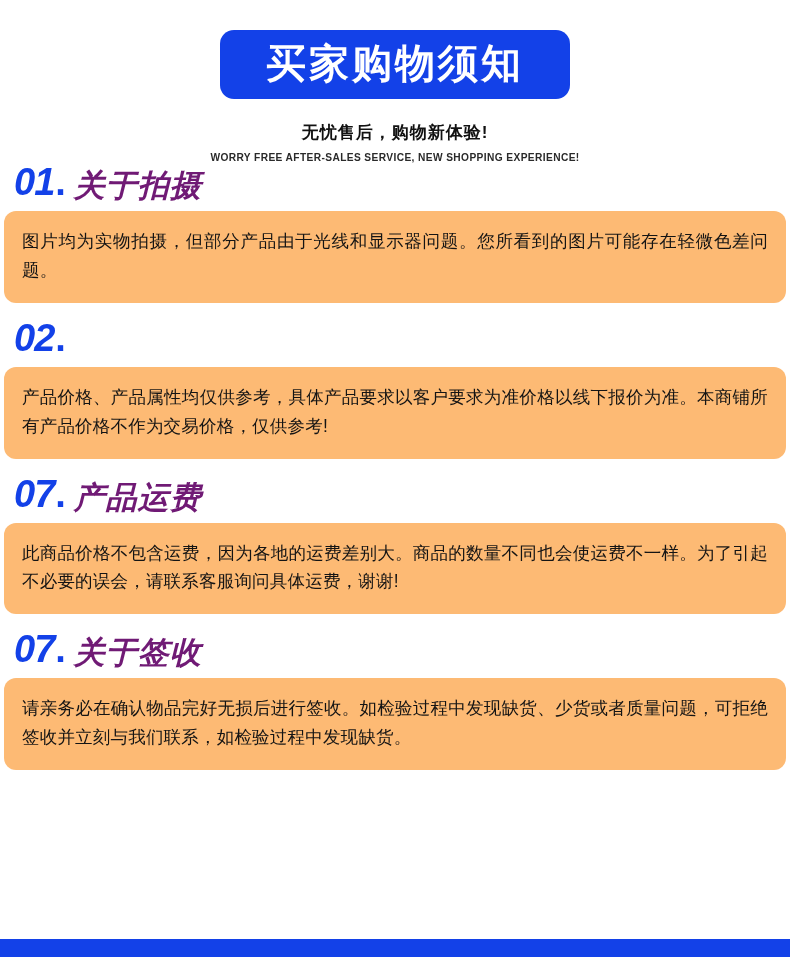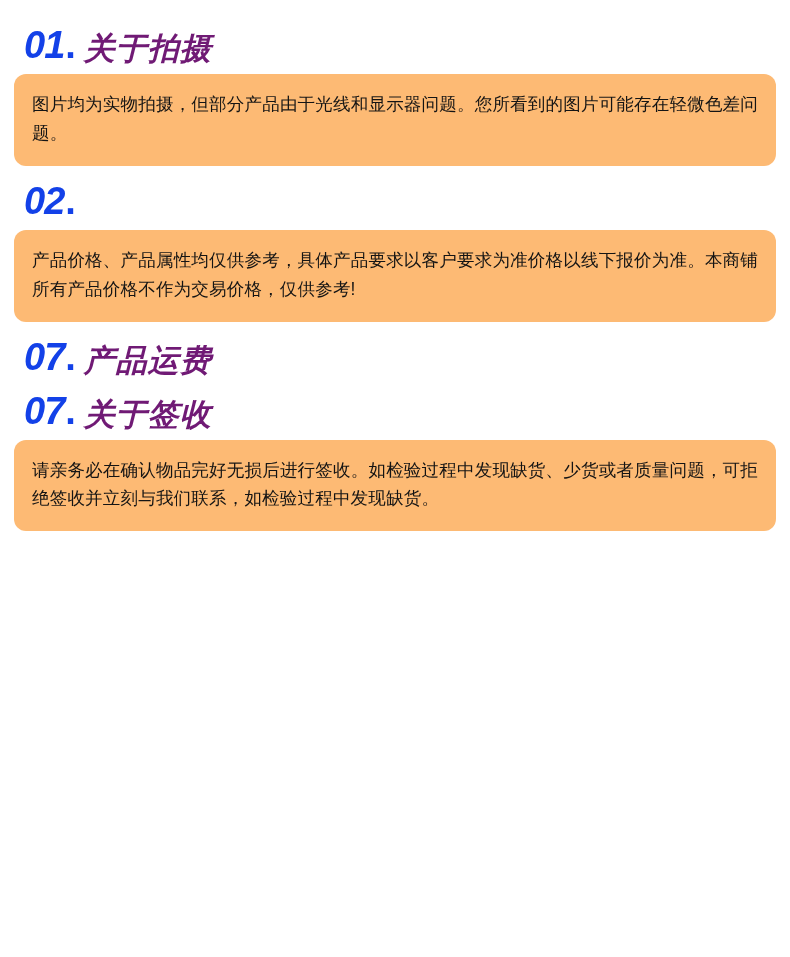--- a/index.html
+++ b/index.html
@@ -49,22 +49,21 @@
     margin-top: 7px;
     font-size: 10.5px;
     font-weight: bold;
     color: #2a2a2a;
     letter-spacing: 0.4px;
     transform: scaleX(0.97);
   }
 
   
   .sections {
-    margin-top: 26px;
-    padding: 0 14px;
+    padding: 0 4px;
   }
   .section {
     margin-bottom: 16px;
   }
   .sec-head {
     display: flex;
     align-items: flex-end;
     padding-left: 10px;
     margin-bottom: 10px;
   }
@@ -110,20 +109,25 @@
     width: 100%;
     height: 18px;
     background: #1341e8;
   }
 </style>
 </head>
 <body>
 
 <div class="page">
 
+  <div class="header">
+    <div class="title-badge">买家购物须知</div>
+    <div class="subtitle">无忧售后，购物新体验!</div>
+    <div class="subtitle-en">WORRY FREE AFTER-SALES SERVICE, NEW SHOPPING EXPERIENCE!</div>
+  </div>
 
   <div class="sections">
 
     <div class="section">
       <div class="sec-head">
         <span class="sec-num">01</span>
         <span class="sec-dot">.</span>
         <span class="sec-title">关于拍摄</span>
       </div>
       <div class="sec-body">图片均为实物拍摄，但部分产品由于光线和显示器问题。您所看到的图片可能存在轻微色差问题。</div>
@@ -136,20 +140,21 @@
       </div>
       <div class="sec-body">产品价格、产品属性均仅供参考，具体产品要求以客户要求为准价格以线下报价为准。本商铺所有产品价格不作为交易价格，仅供参考!</div>
     </div>
 
     <div class="section">
       <div class="sec-head">
         <span class="sec-num">07</span>
         <span class="sec-dot">.</span>
         <span class="sec-title">产品运费</span>
       </div>
+      <div class="sec-body">此商品价格不包含运费，因为各地的运费差别大。商品的数量不同也会使运费不一样。为了引起不必要的误会，请联系客服询问具体运费，谢谢!</div>
     </div>
 
     <div class="section">
       <div class="sec-head">
         <span class="sec-num">07</span>
         <span class="sec-dot">.</span>
         <span class="sec-title">关于签收</span>
       </div>
       <div class="sec-body">请亲务必在确认物品完好无损后进行签收。如检验过程中发现缺货、少货或者质量问题，可拒绝签收并立刻与我们联系，如检验过程中发现缺货。</div>
     </div>

